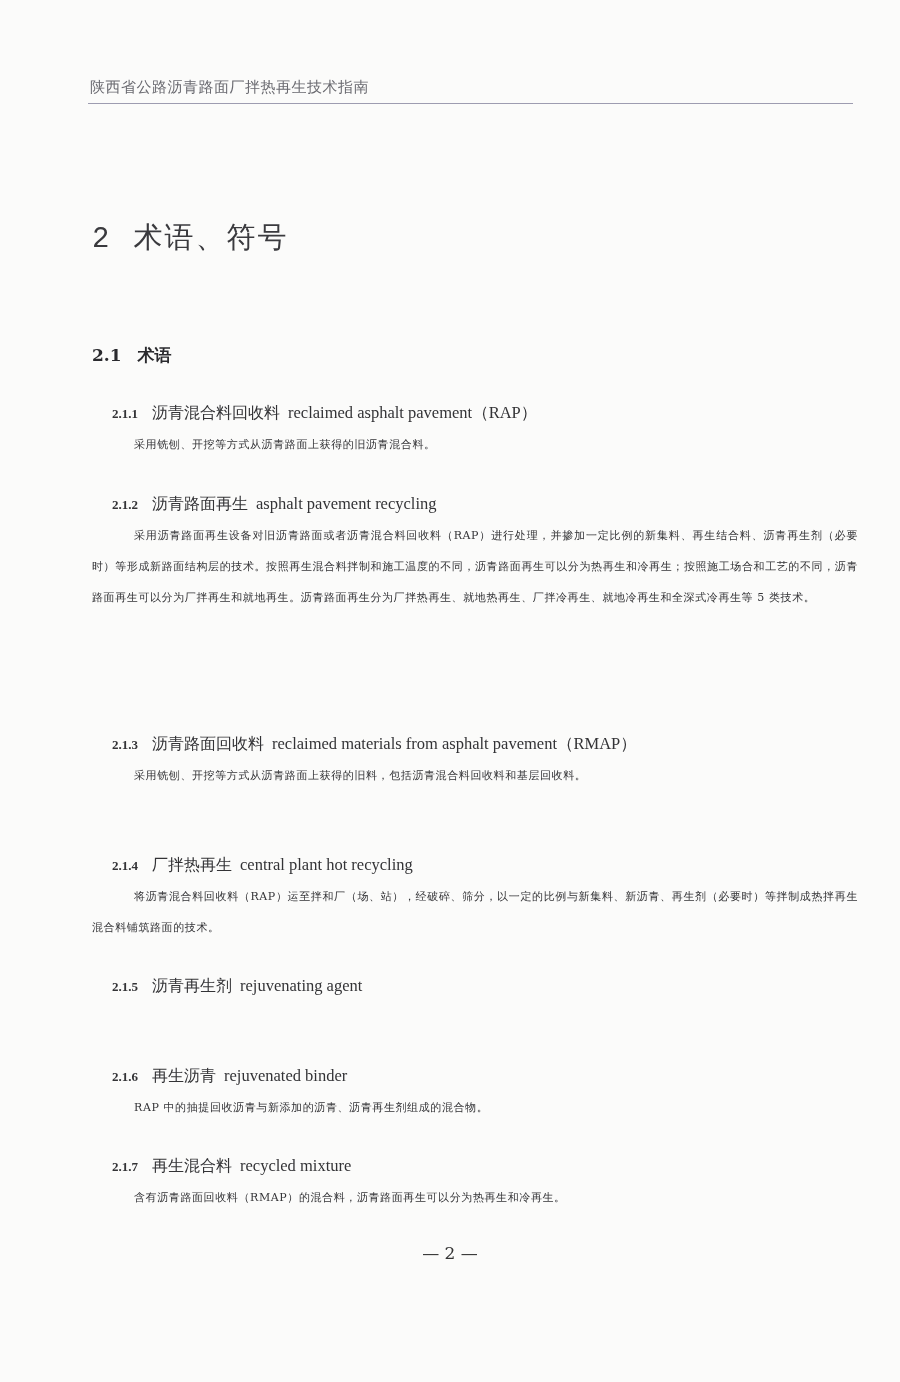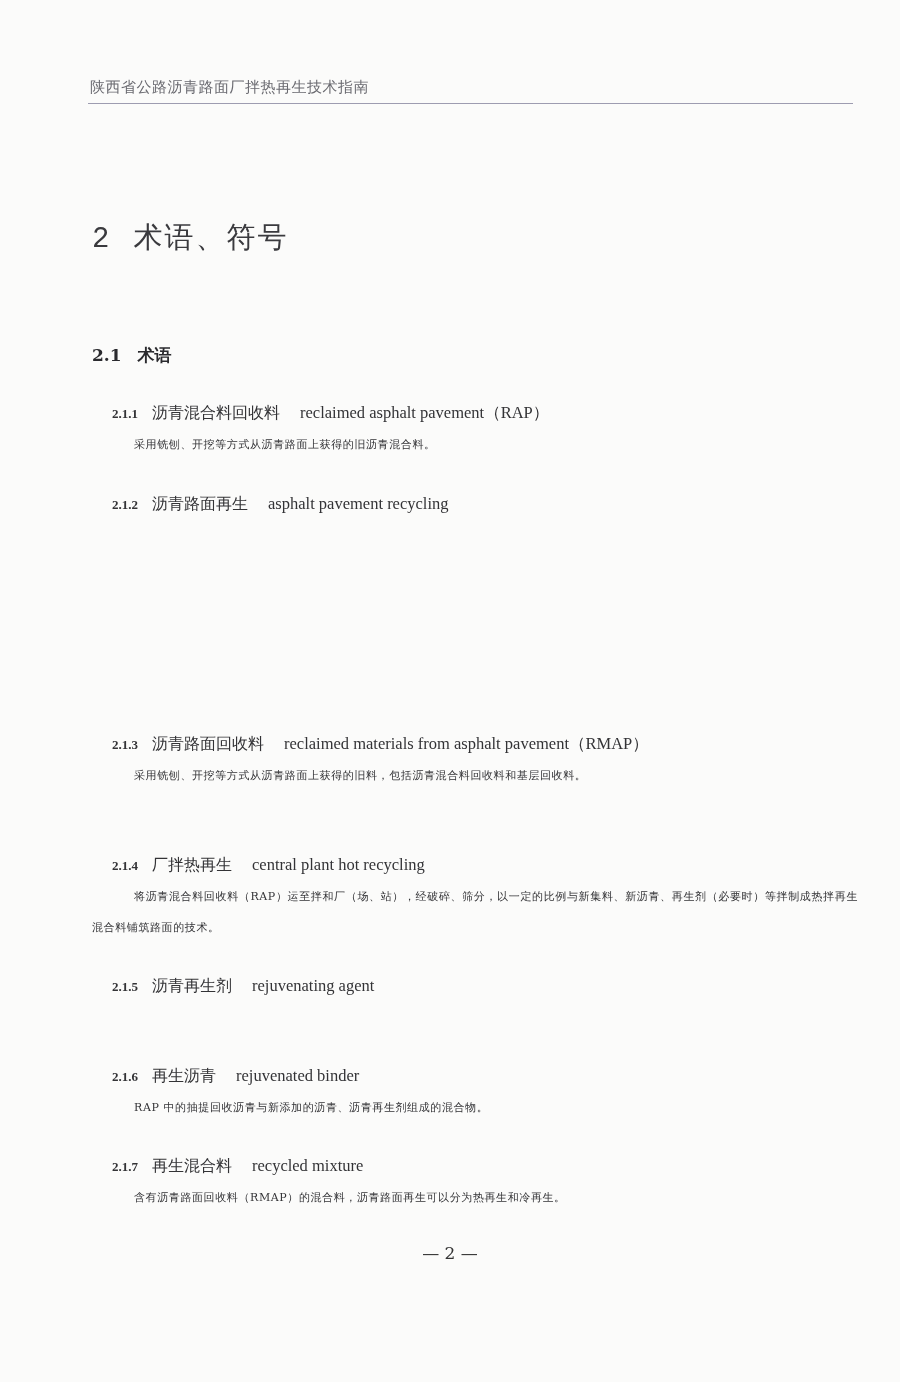--- a/index.html
+++ b/index.html
@@ -29,21 +29,21 @@
       font-size: 17px; font-weight: bold; color: #2a2a2e;
     }
     .section-title .num { margin-right: 16px; }
     .term {
       position: absolute; left: 92px; width: 766px;
     }
     .term-head {
       font-size: 16px; color: #333336; line-height: 30px; white-space: nowrap;
     }
     .term-head .tnum { font-weight: bold; margin-left: 20px; margin-right: 14px; font-family: "Liberation Serif", serif; font-size: 13px; }
-    .term-head .cn { margin-right: 20px; }
+    .term-head .cn { margin-right: 8px; }
     .term-head .en { font-family: "Liberation Serif", serif; font-size: 16.5px; }
     .term-body {
       font-size: 11px; line-height: 31px; color: #333336;
       text-indent: 42px; text-align: justify; letter-spacing: 0.6px;
     }
     .page-number {
       position: absolute; left: 0; width: 900px; top: 1243px; text-align: center;
       font-size: 17px; color: #333;
     }
   </style>
@@ -65,20 +65,21 @@
   <div class="term-head">
     <span class="tnum">2.1.1</span><span class="cn">沥青混合料回收料</span><span class="en">reclaimed asphalt pavement（RAP）</span>
   </div>
   <div class="term-body">采用铣刨、开挖等方式从沥青路面上获得的旧沥青混合料。</div>
 </div>
 
 <div class="term" style="top:489px;">
   <div class="term-head">
     <span class="tnum">2.1.2</span><span class="cn">沥青路面再生</span><span class="en">asphalt pavement recycling</span>
   </div>
+  <div class="term-body">采用沥青路面再生设备对旧沥青路面或者沥青混合料回收料（RAP）进行处理，并掺加一定比例的新集料、再生结合料、沥青再生剂（必要时）等形成新路面结构层的技术。按照再生混合料拌制和施工温度的不同，沥青路面再生可以分为热再生和冷再生；按照施工场合和工艺的不同，沥青路面再生可以分为厂拌再生和就地再生。沥青路面再生分为厂拌热再生、就地热再生、厂拌冷再生、就地冷再生和全深式冷再生等 5 类技术。</div>
 </div>
 
 <div class="term" style="top:729px;">
   <div class="term-head">
     <span class="tnum">2.1.3</span><span class="cn">沥青路面回收料</span><span class="en">reclaimed materials from asphalt pavement（RMAP）</span>
   </div>
   <div class="term-body">采用铣刨、开挖等方式从沥青路面上获得的旧料，包括沥青混合料回收料和基层回收料。</div>
 </div>
 
 <div class="term" style="top:850px;">

